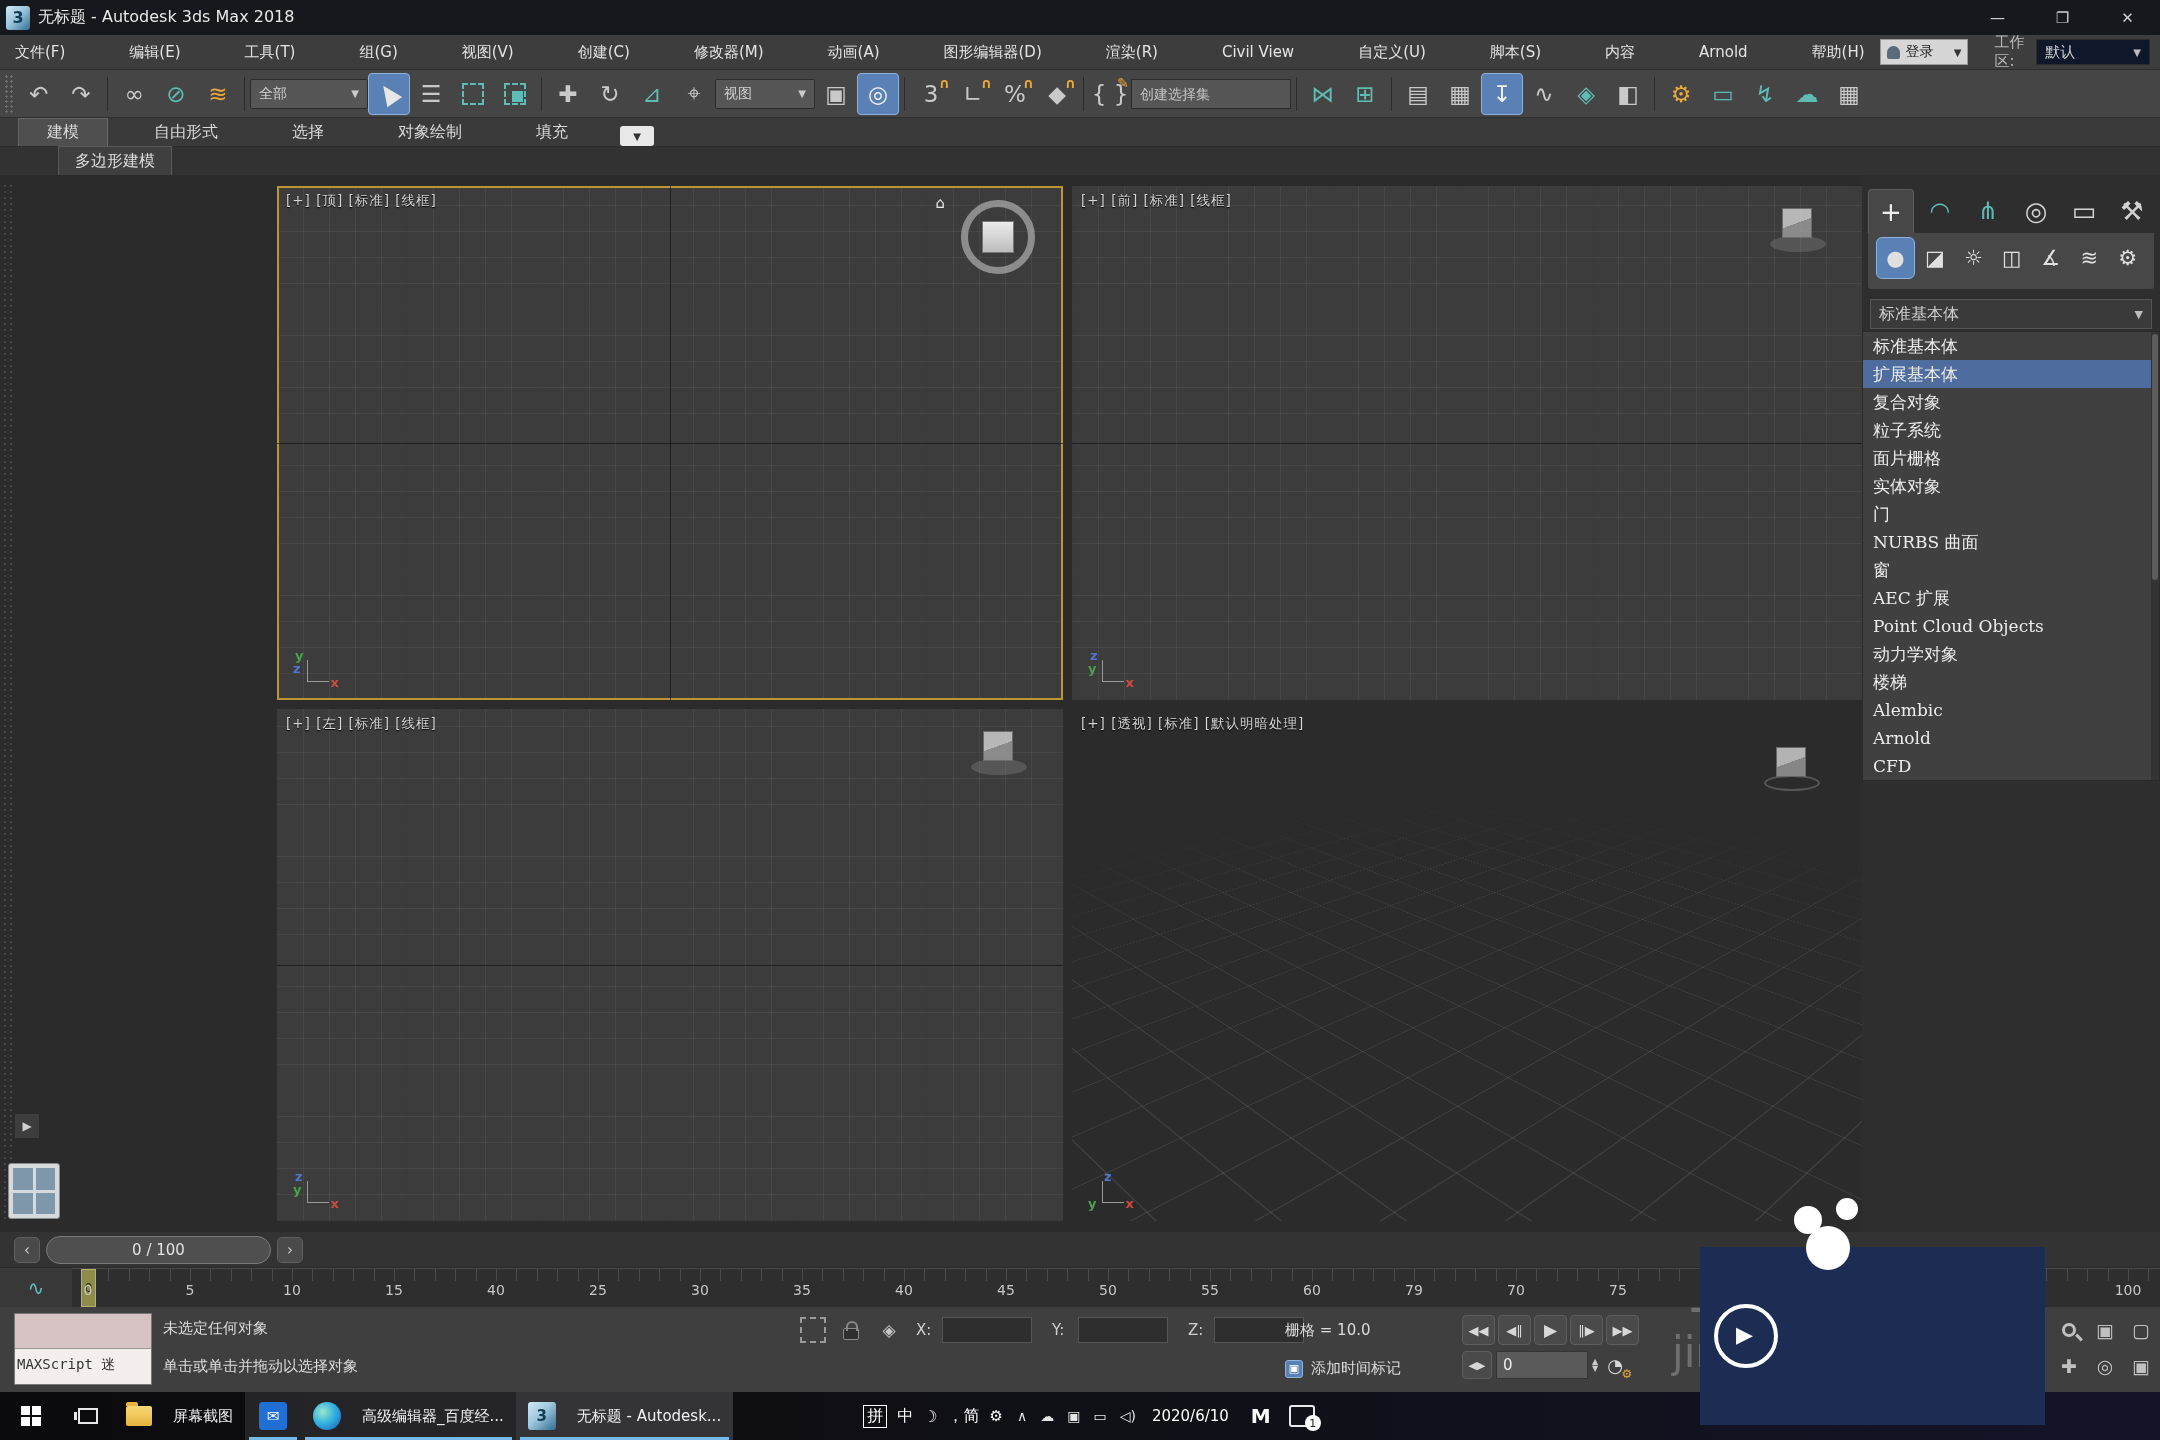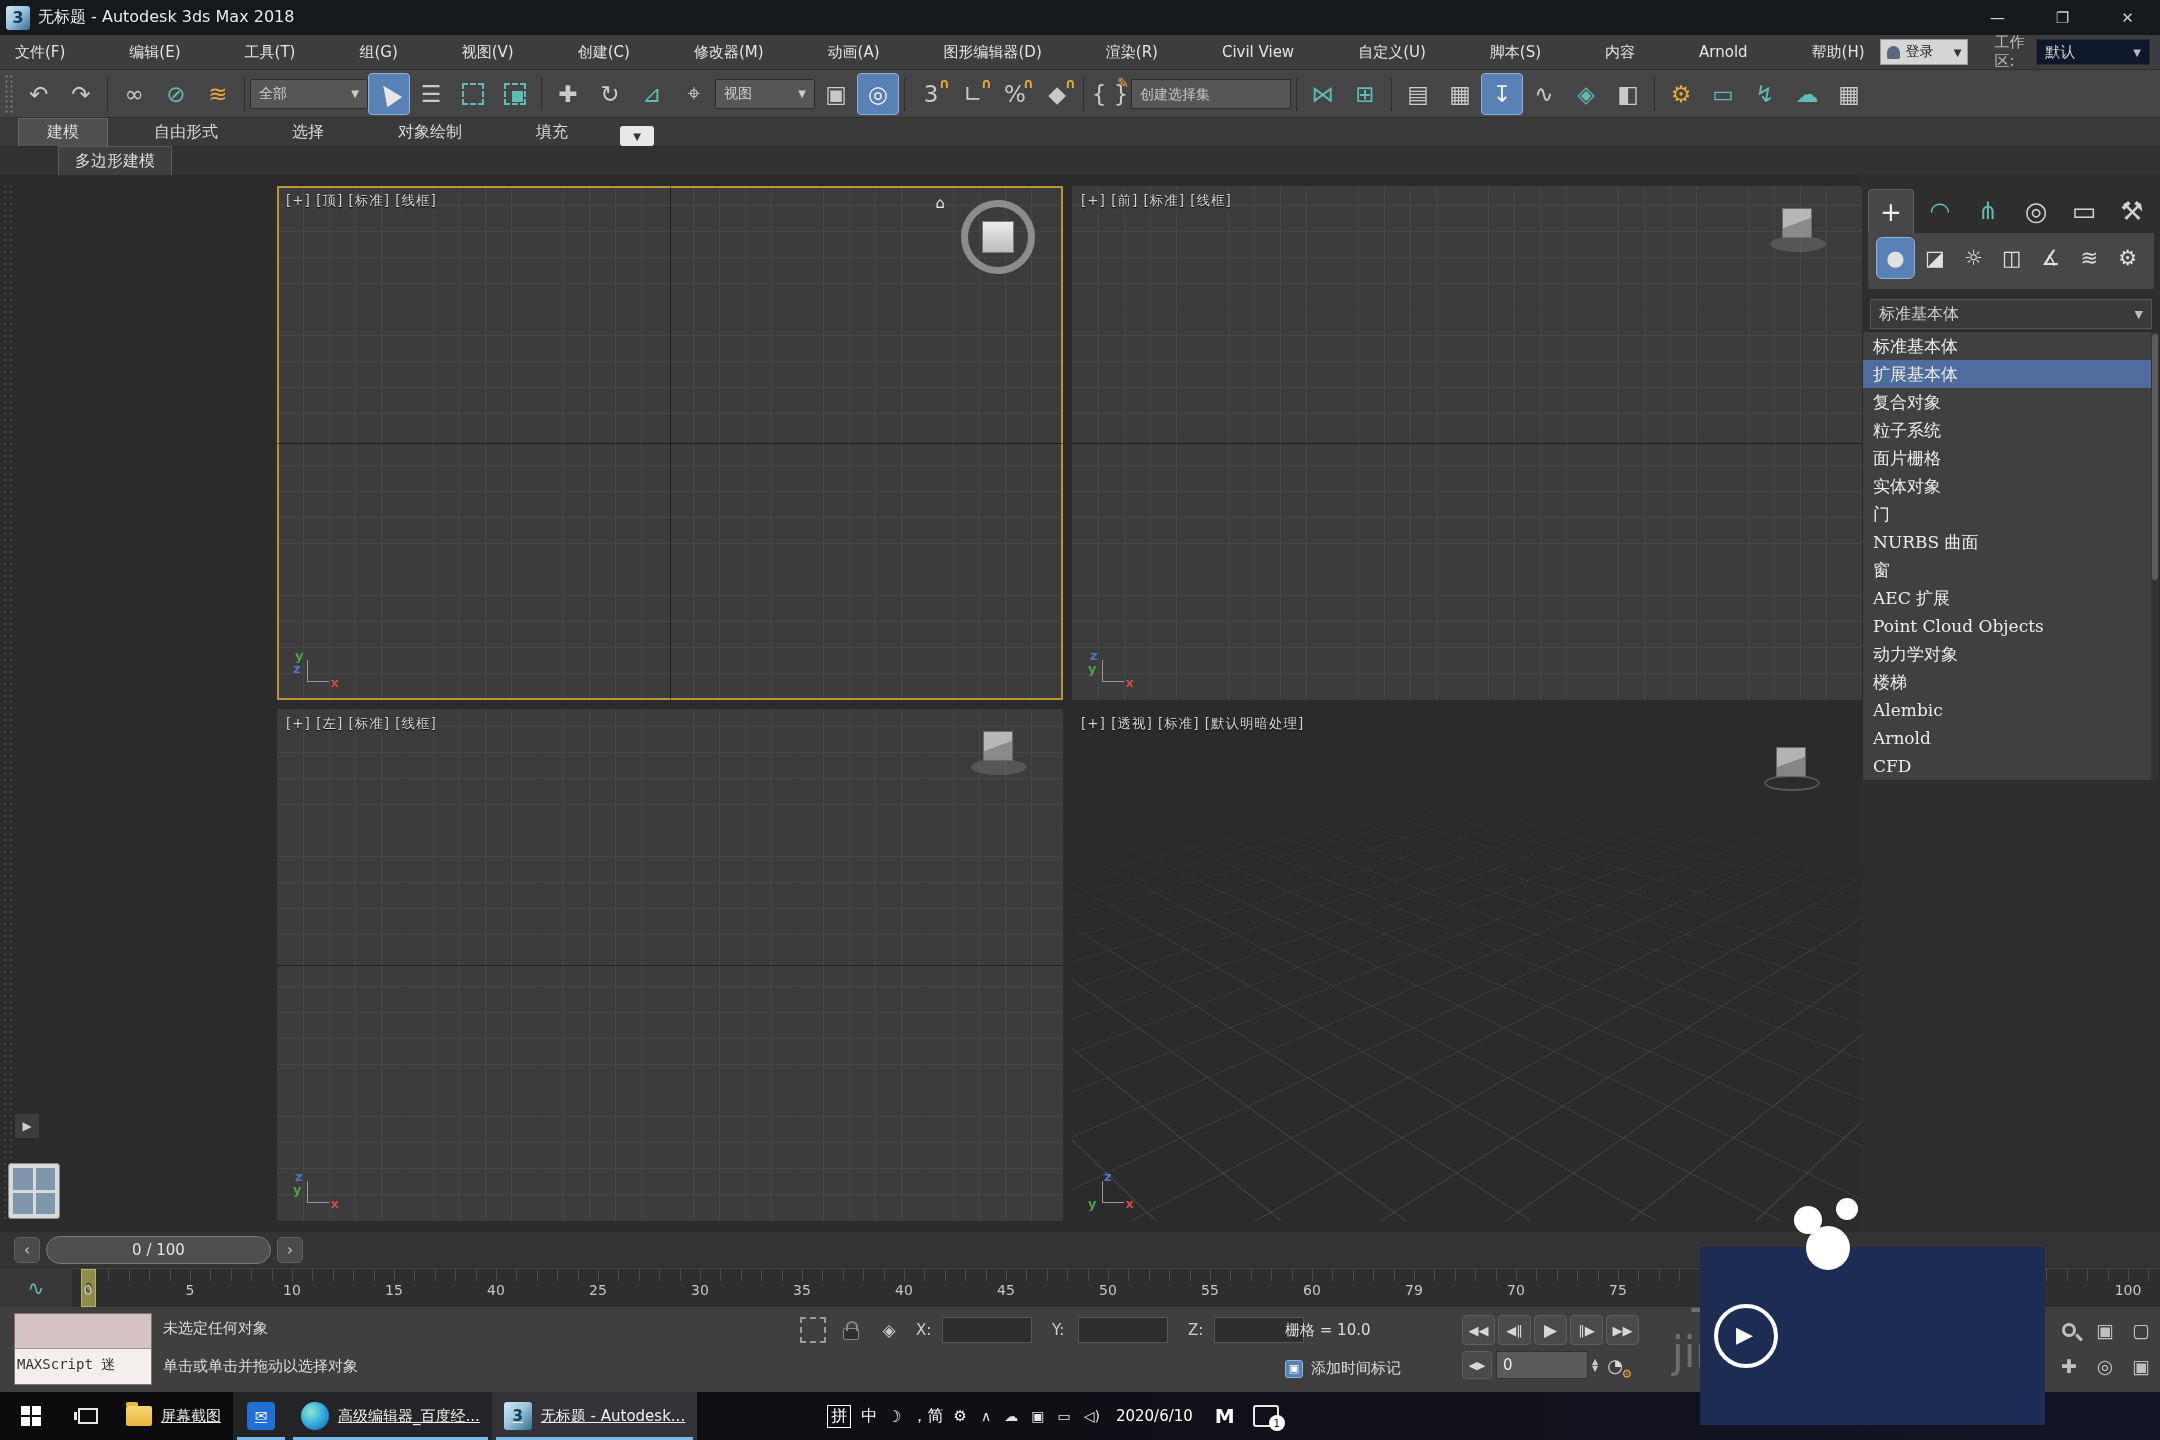--- a/index.html
+++ b/index.html
@@ -168,21 +168,21 @@
   .startbtn { width:62px; height:48px; display:flex; align-items:center; justify-content:center; }
   .winlogo { width:20px; height:20px; display:grid; grid-template-columns:1fr 1fr; grid-template-rows:1fr 1fr; gap:2px; }
   .winlogo div { background:#fdfdfd; }
   .searchbox { width:530px; height:48px; background:#f3f3f3; border:1px solid #888; display:flex; align-items:center; color:#333; font-size:16px; gap:12px; padding:0 12px; }
   .cortana { width:22px; height:22px; border:3px solid #222; border-radius:50%; }
   .searchbox input { border:none; background:transparent; flex:1; font-size:16px; color:#333; outline:none; font-family:inherit; }
   .mic { width:12px; height:18px; border:2px solid #444; border-radius:6px; }
   .taskview { width:52px; height:48px; display:flex; align-items:center; justify-content:center; }
   .tv-ico { width:20px; height:16px; border:2px solid #e8e8e8; position:relative; }
   .tv-ico::before { content:""; position:absolute; left:-6px; top:2px; width:3px; height:8px; background:#e8e8e8; }
-  .taskitem { height:48px; display:flex; align-items:center; gap:9px; padding:0 12px; color:#f0f0f0; font-size:15px; position:relative;text-decoration:underline; }
+  .taskitem { height:48px; display:flex; align-items:center; gap:21px; padding:0 12px; color:#f0f0f0; font-size:15px; position:relative; }
   .taskitem.open { background:rgba(255,255,255,0.10); }
   .taskitem.open::after { content:""; position:absolute; left:4px; right:4px; bottom:0; height:3px; background:#76b9ed; }
   .folder { width:26px; height:20px; background:linear-gradient(#f7d774,#e8b53f); border-radius:2px; position:relative; }
   .folder::before { content:""; position:absolute; left:0; top:-4px; width:12px; height:4px; background:#e8b53f; border-radius:2px 2px 0 0; }
   .mailico { width:28px; height:28px; background:#1f6fd4; border-radius:4px; color:#fff; font-size:15px; display:flex; align-items:center; justify-content:center; }
   .edgeico { width:28px; height:28px; border-radius:50%; background:radial-gradient(circle at 35% 35%, #9be5c9 0%, #35b3e0 45%, #1259b5 100%); }
   .maxico { width:28px; height:28px; background:linear-gradient(135deg,#cfe9f5 0%,#9fc6dd 45%,#2f6e93 100%); border-radius:3px; color:#0d3c57; font-weight:bold; font-size:15px; display:flex; align-items:center; justify-content:center; }
   .imewrap { margin-left:130px; display:flex; align-items:center; gap:10px; color:#fff; font-size:16px; }
   .imebox { border:1px solid #fff; padding:0 3px; }
   .tray { display:flex; align-items:center; gap:13px; color:#e5e5e5; font-size:14px; margin-left:14px; }

